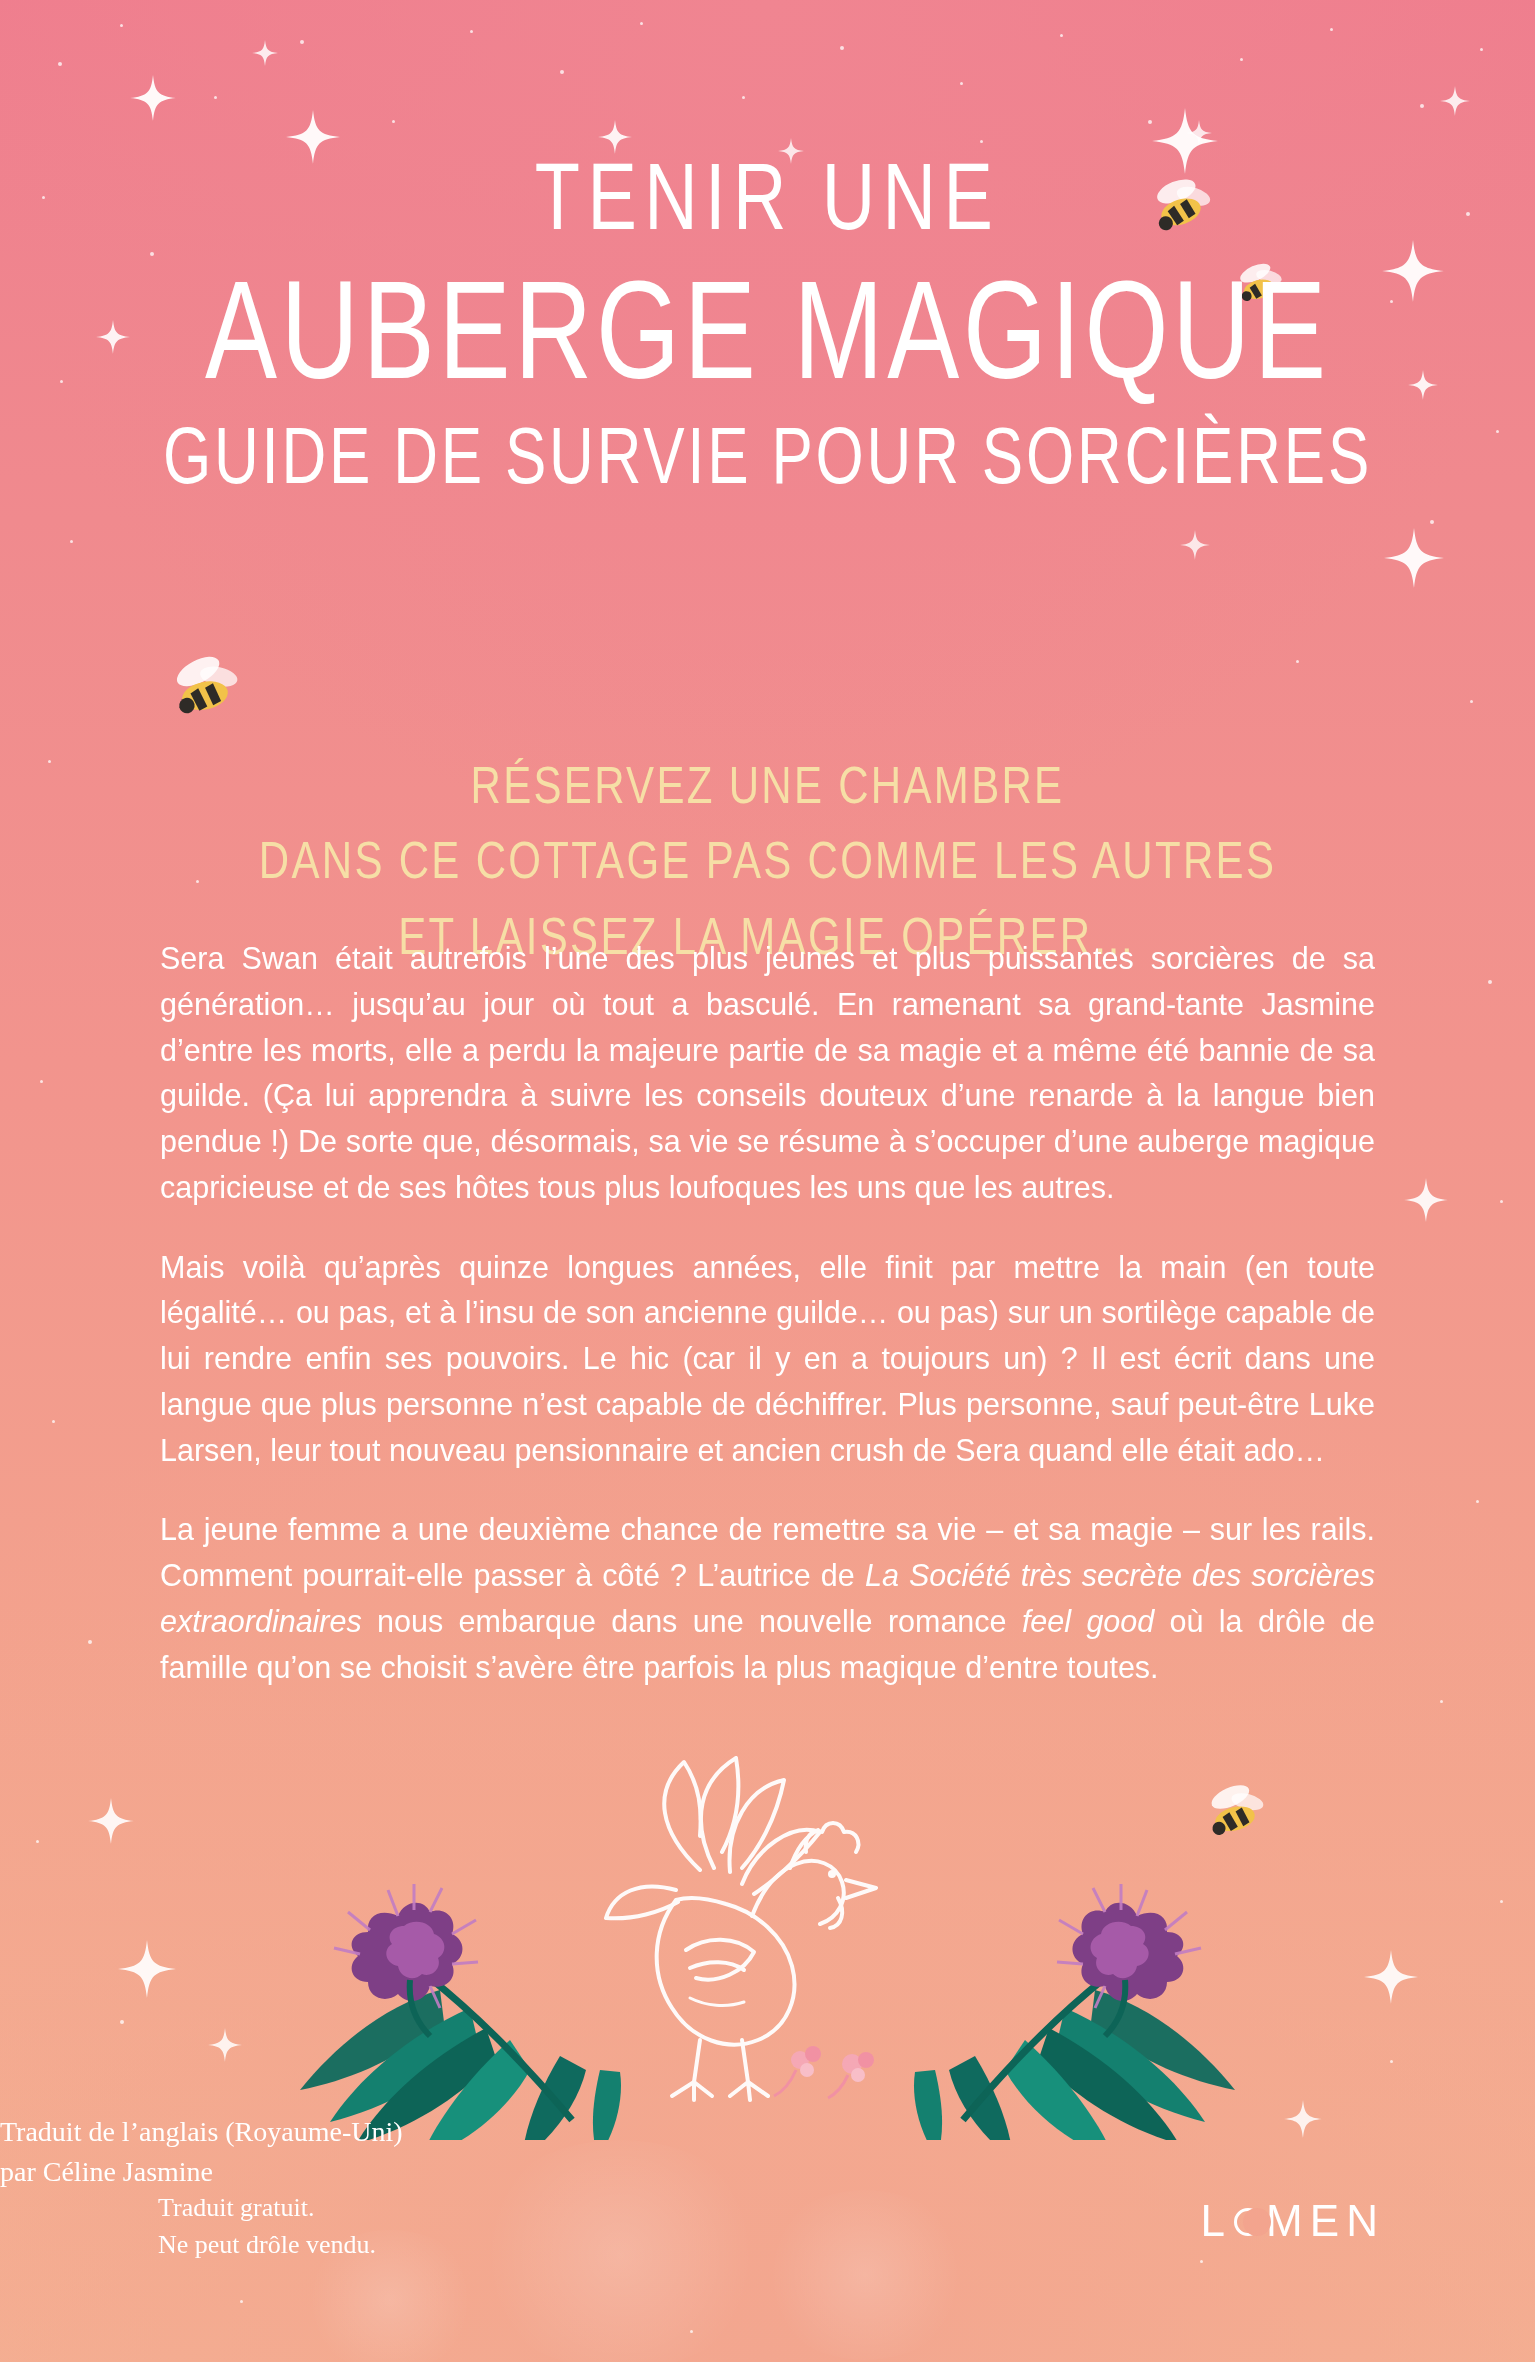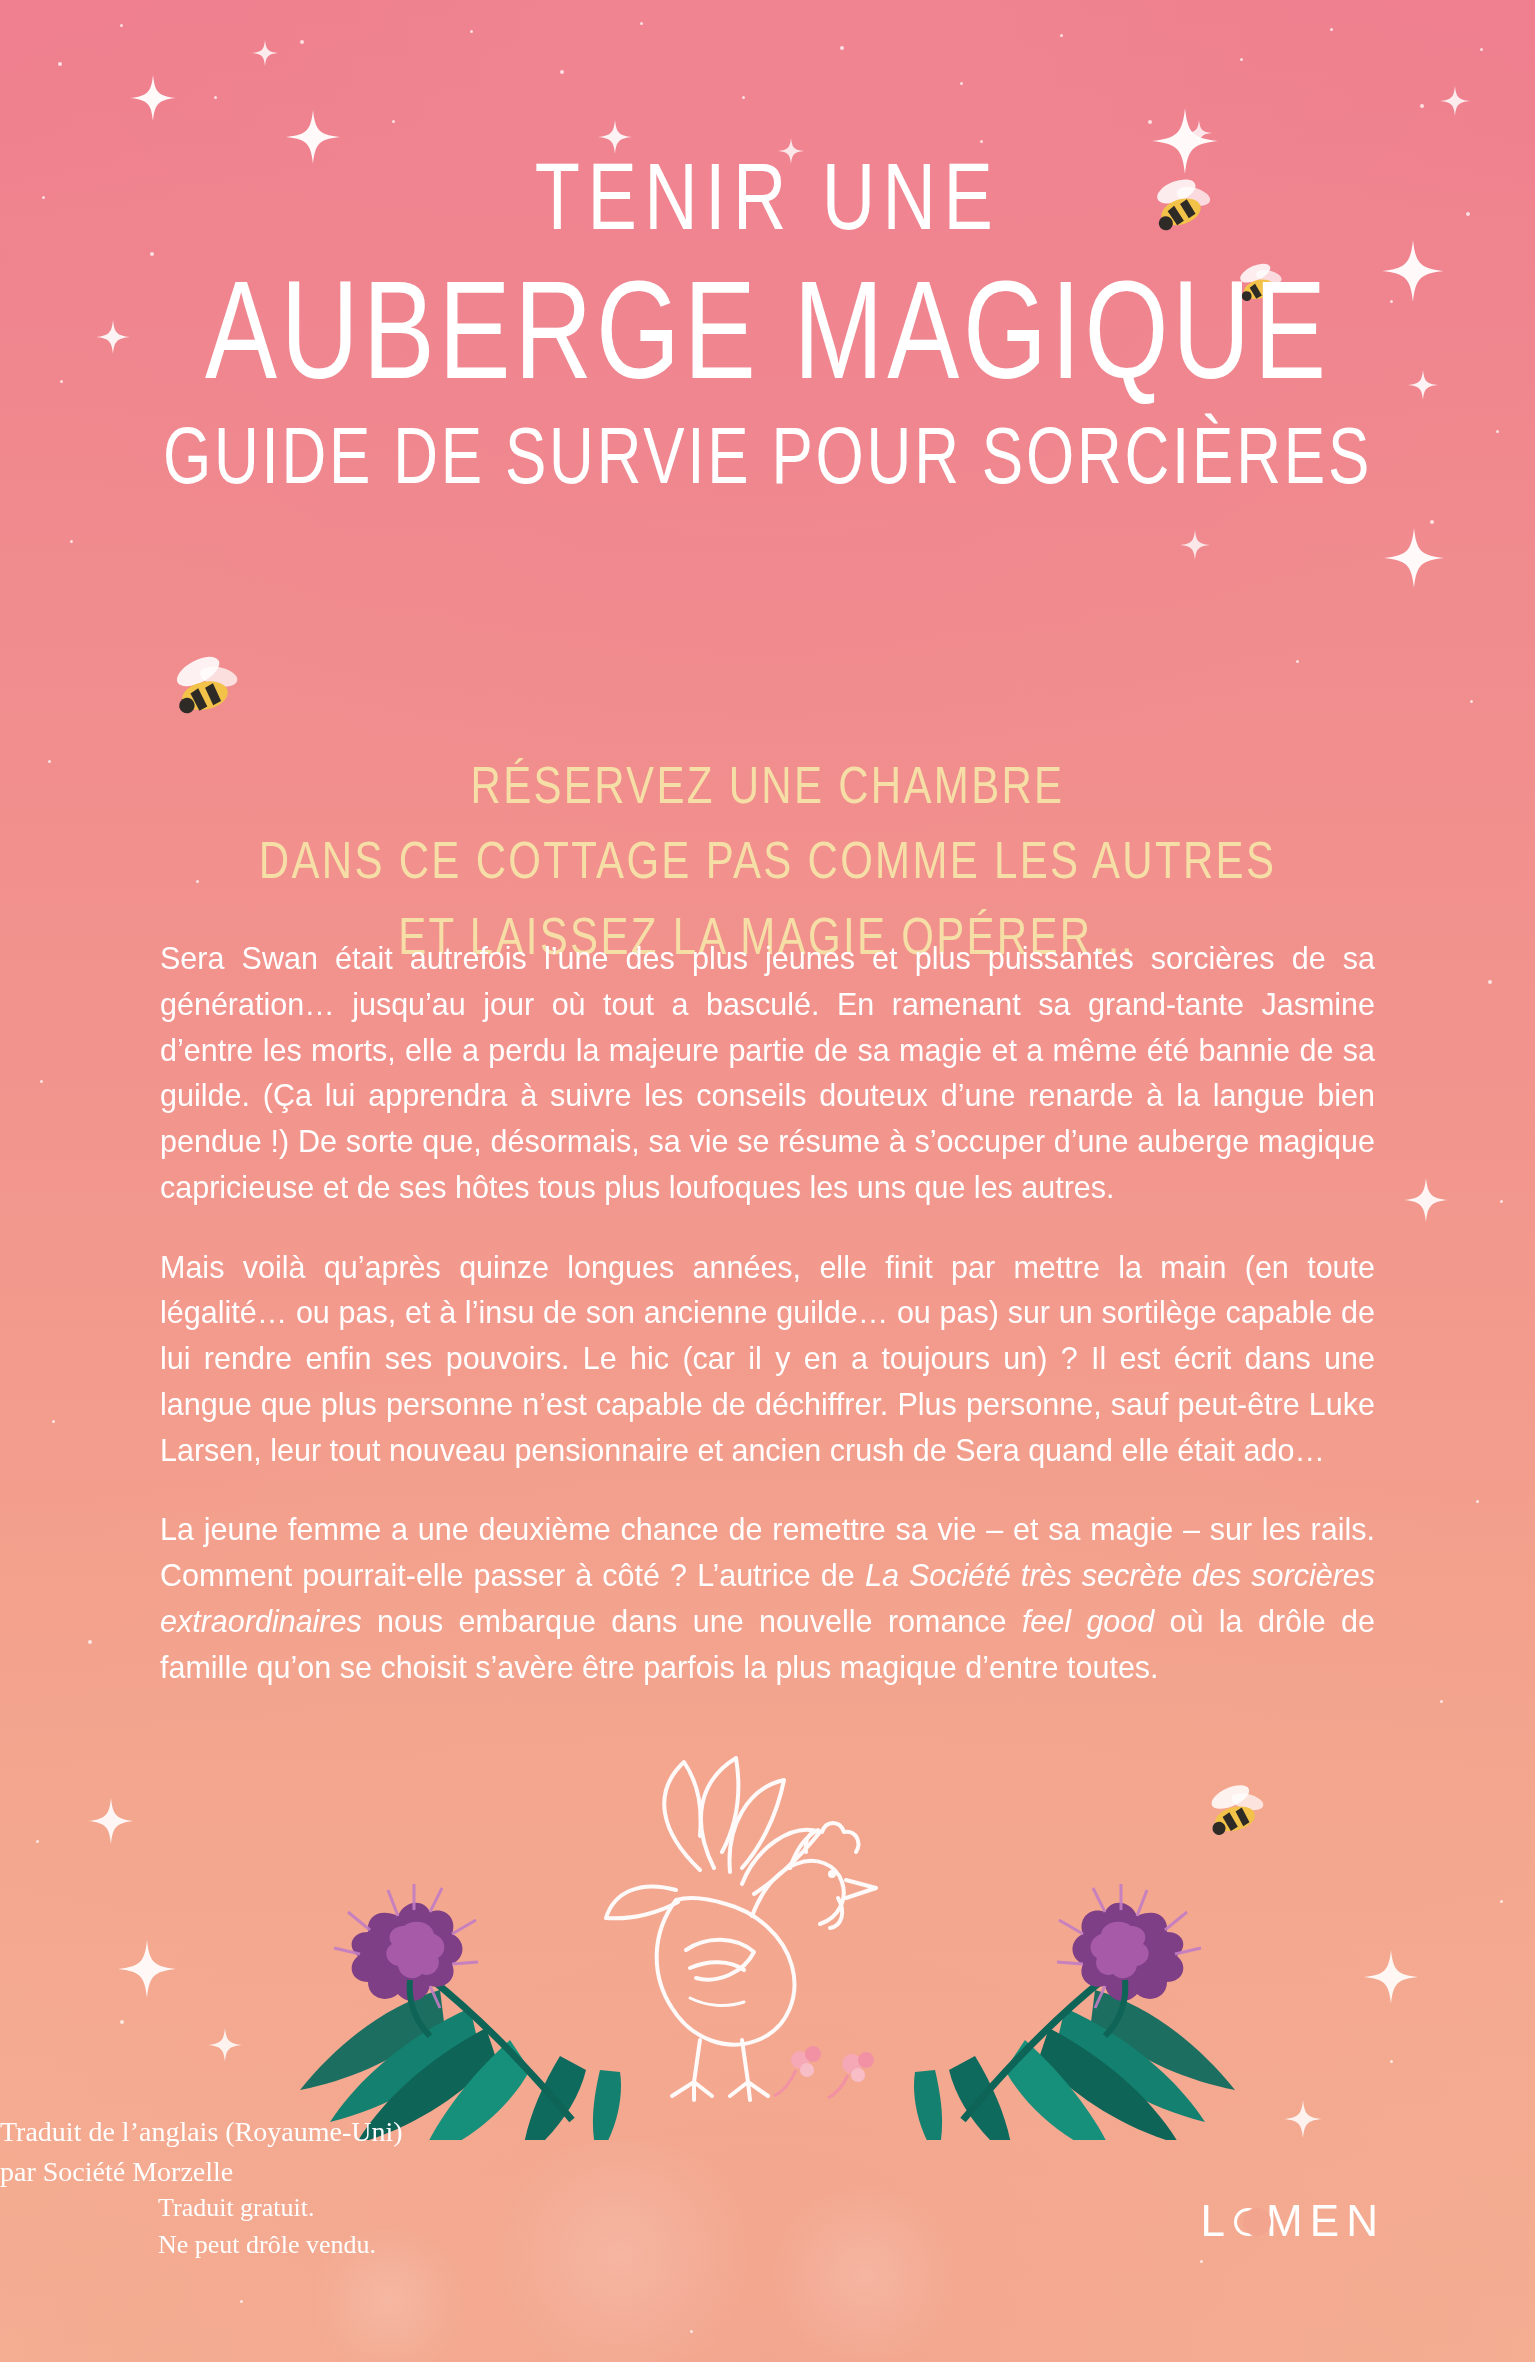--- a/index.html
+++ b/index.html
@@ -468,21 +468,21 @@
           <path d="M452 224 L478 222"></path>
             <path d="M430 246 L440 268"></path>
         </g>
         <path d="M410 240 C408 264 416 282 430 296" stroke="#0d6457" stroke-width="6" fill="none"></path>
       </g>
     </svg>
   </div>
 
   <div class="credits">
     <div>Traduit de l’anglais (Royaume-Uni)</div>
-    <div>par Société Morzelle</div>
+    <div>par Céline Jasmine</div>
   </div>
 
   <div class="legal">
     <div>Traduit gratuit.</div>
     <div>Ne peut drôle vendu.</div>
   </div>
 
   <div class="logo">
     <span>L</span>
     <span class="u-moon"></span>

